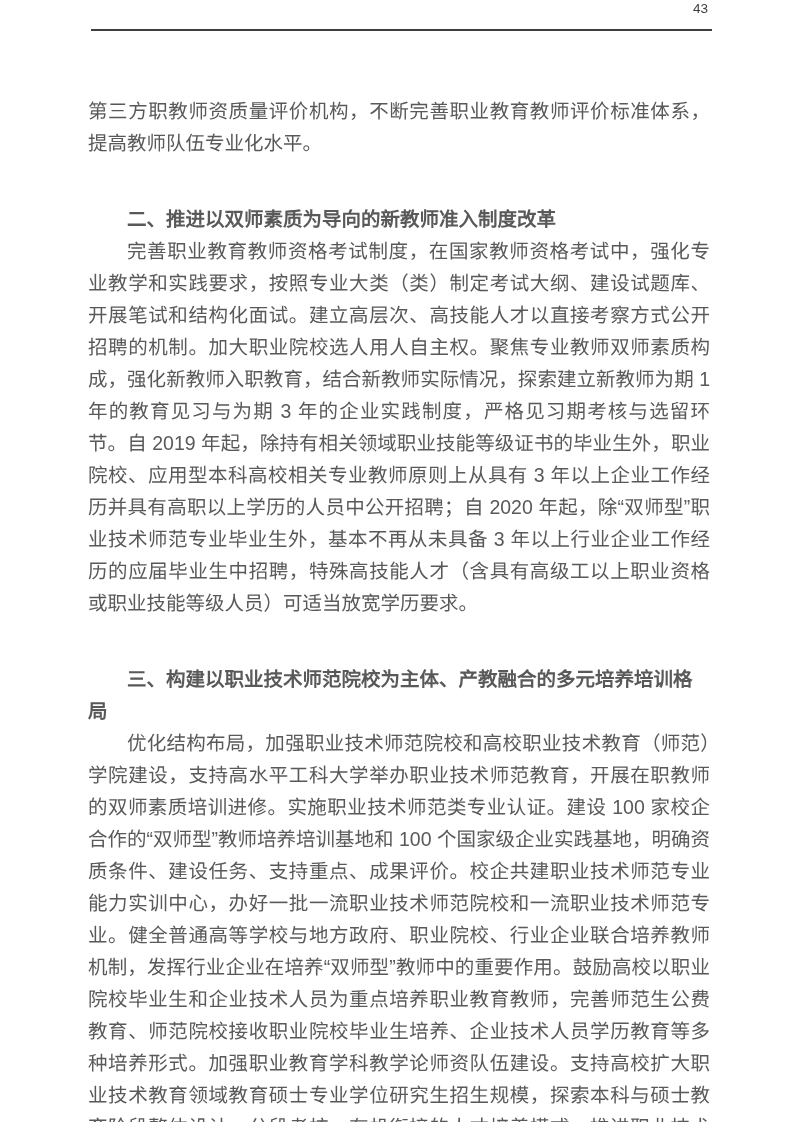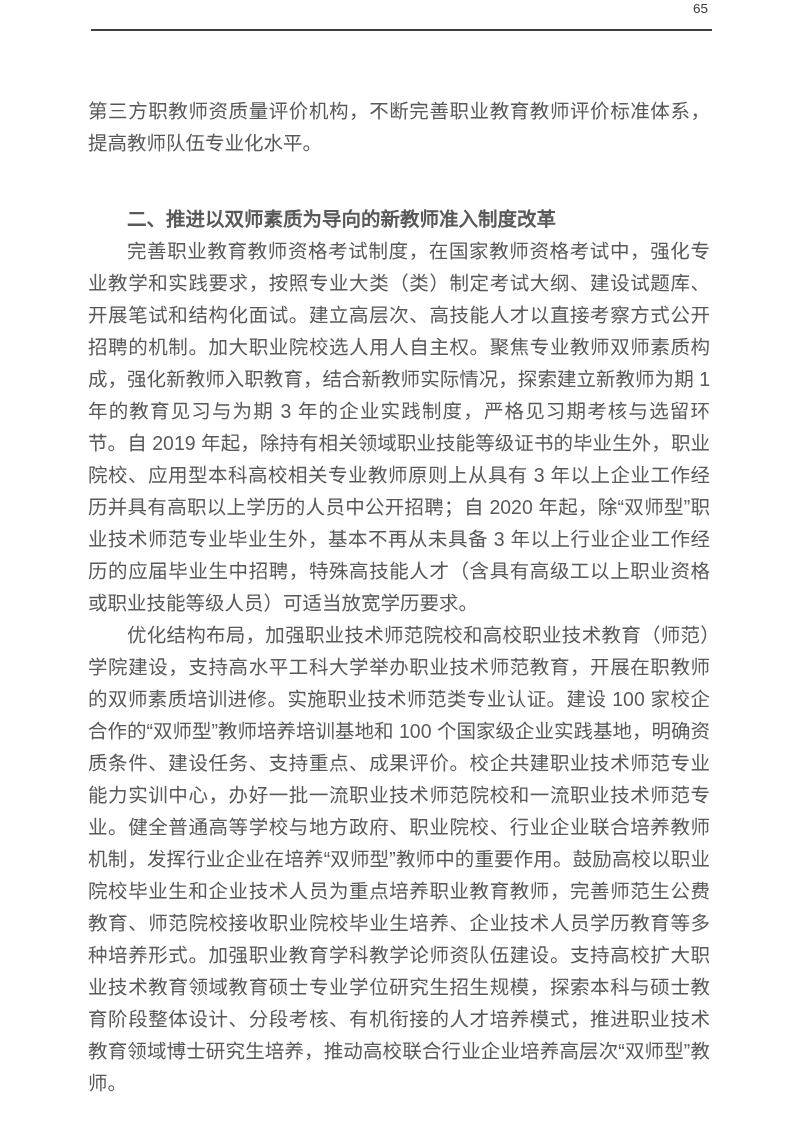--- a/index.html
+++ b/index.html
@@ -55,32 +55,33 @@
     font-weight: 600;
     text-align: left;
     margin-top: 44px;
   }
 </style>
 </head>
 <body>
 
 <div class="page">
 
-  <div class="page-number">65</div>
+  <div class="page-number">43</div>
 
   <div class="header-rule"></div>
 
   <div class="content">
 
     <p class="para first">第三方职教师资质量评价机构，不断完善职业教育教师评价标准体系，提高教师队伍专业化水平。</p>
 
     <p class="para heading">二、推进以双师素质为导向的新教师准入制度改革</p>
 
     <p class="para">完善职业教育教师资格考试制度，在国家教师资格考试中，强化专业教学和实践要求，按照专业大类（类）制定考试大纲、建设试题库、开展笔试和结构化面试。建立高层次、高技能人才以直接考察方式公开招聘的机制。加大职业院校选人用人自主权。聚焦专业教师双师素质构成，强化新教师入职教育，结合新教师实际情况，探索建立新教师为期 1 年的教育见习与为期 3 年的企业实践制度，严格见习期考核与选留环节。自 2019 年起，除持有相关领域职业技能等级证书的毕业生外，职业院校、应用型本科高校相关专业教师原则上从具有 3 年以上企业工作经历并具有高职以上学历的人员中公开招聘；自 2020 年起，除“双师型”职业技术师范专业毕业生外，基本不再从未具备 3 年以上行业企业工作经历的应届毕业生中招聘，特殊高技能人才（含具有高级工以上职业资格或职业技能等级人员）可适当放宽学历要求。</p>
 
+    <p class="para heading">三、构建以职业技术师范院校为主体、产教融合的多元培养培训格局</p>
 
     <p class="para">优化结构布局，加强职业技术师范院校和高校职业技术教育（师范）学院建设，支持高水平工科大学举办职业技术师范教育，开展在职教师的双师素质培训进修。实施职业技术师范类专业认证。建设 100 家校企合作的“双师型”教师培养培训基地和 100 个国家级企业实践基地，明确资质条件、建设任务、支持重点、成果评价。校企共建职业技术师范专业能力实训中心，办好一批一流职业技术师范院校和一流职业技术师范专业。健全普通高等学校与地方政府、职业院校、行业企业联合培养教师机制，发挥行业企业在培养“双师型”教师中的重要作用。鼓励高校以职业院校毕业生和企业技术人员为重点培养职业教育教师，完善师范生公费教育、师范院校接收职业院校毕业生培养、企业技术人员学历教育等多种培养形式。加强职业教育学科教学论师资队伍建设。支持高校扩大职业技术教育领域教育硕士专业学位研究生招生规模，探索本科与硕士教育阶段整体设计、分段考核、有机衔接的人才培养模式，推进职业技术教育领域博士研究生培养，推动高校联合行业企业培养高层次“双师型”教师。</p>
 
     <p class="para heading">四、完善“固定岗+流动岗”的教师资源配置新机制</p>
 
   </div>
 
 </div>
 
 </body></html>

